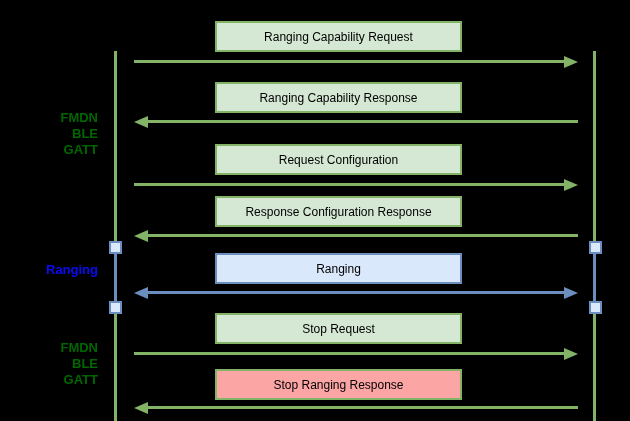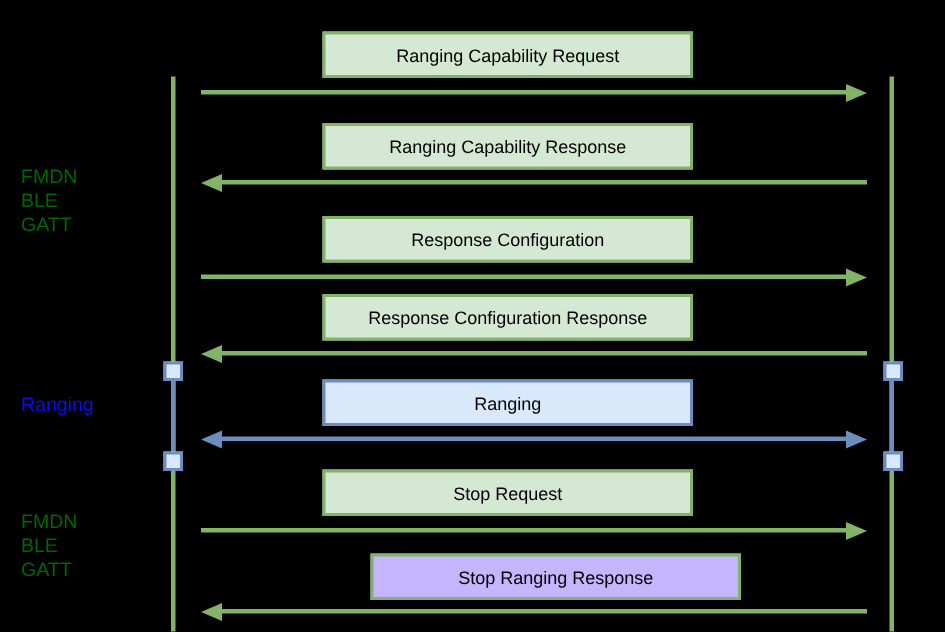--- a/index.html
+++ b/index.html
@@ -35,22 +35,22 @@
   
   .arrow{position:absolute;left:134px;width:444px;height:12px;}
   .arrow-line{position:absolute;top:4px;height:3px;}
   .head{position:absolute;top:0;width:0;height:0;
         border-top:6px solid transparent;border-bottom:6px solid transparent;}
   .head.right{right:0;border-left-width:14px;border-left-style:solid;}
   .head.left{left:0;border-right-width:14px;border-right-style:solid;}
 
   
   .side-label{
-    position:absolute;left:14px;width:84px;text-align:left;
-    font-weight:normal;font-size:13px;line-height:16px;
+    position:absolute;left:14px;width:84px;text-align:right;
+    font-weight:bold;font-size:13px;line-height:16px;
   }
 </style>
 </head>
 <body style="background: rgb(0, 0, 0);">
 
 <div class="canvas">
 
   <div class="lifeline left"></div>
   <div class="lifeline right"></div>
 
@@ -86,21 +86,21 @@
         <div class="head right" style="border-left-color: rgb(130, 179, 102);"></div>
       </div>
       <div class="msg-box" style="top: 82px; background: rgb(213, 232, 212); border-color: rgb(130, 179, 102);">
         <span style="color: rgb(0, 0, 0);">Ranging Capability Response</span>
       </div>
       <div class="arrow" style="top: 116px;">
         <div class="arrow-line" style="background: rgb(130, 179, 102); left: 10px; right: 0px;"></div>
         <div class="head left" style="border-right-color: rgb(130, 179, 102);"></div>
       </div>
       <div class="msg-box" style="top: 144px; background: rgb(213, 232, 212); border-color: rgb(130, 179, 102);">
-        <span style="color: rgb(0, 0, 0);">Response Configuration</span>
+        <span style="color: rgb(0, 0, 0);">Request Configuration</span>
       </div>
       <div class="arrow" style="top: 179px;">
         <div class="arrow-line" style="background: rgb(130, 179, 102); left: 0px; right: 10px;"></div>
         <div class="head right" style="border-left-color: rgb(130, 179, 102);"></div>
       </div>
       <div class="msg-box" style="top: 196px; background: rgb(213, 232, 212); border-color: rgb(130, 179, 102);">
         <span style="color: rgb(0, 0, 0);">Response Configuration Response</span>
       </div>
       <div class="arrow" style="top: 230px;">
         <div class="arrow-line" style="background: rgb(130, 179, 102); left: 10px; right: 0px;"></div>
@@ -114,21 +114,21 @@
         <div class="head right" style="border-left-color: rgb(108, 142, 191);"></div>
         <div class="head left" style="border-right-color: rgb(108, 142, 191);"></div>
       </div>
       <div class="msg-box" style="top: 313px; background: rgb(213, 232, 212); border-color: rgb(130, 179, 102);">
         <span style="color: rgb(0, 0, 0);">Stop Request</span>
       </div>
       <div class="arrow" style="top: 348px;">
         <div class="arrow-line" style="background: rgb(130, 179, 102); left: 0px; right: 10px;"></div>
         <div class="head right" style="border-left-color: rgb(130, 179, 102);"></div>
       </div>
-      <div class="msg-box" style="top: 369px; background: #c4b5fd; border-color: rgb(130, 179, 102); margin-left: 32px;">
+      <div class="msg-box" style="top: 369px; background: #fca5a5; border-color: rgb(130, 179, 102);">
         <span style="color: rgb(0, 0, 0);">Stop Ranging Response</span>
       </div>
       <div class="arrow" style="top: 402px;">
         <div class="arrow-line" style="background: rgb(130, 179, 102); left: 10px; right: 0px;"></div>
         <div class="head left" style="border-right-color: rgb(130, 179, 102);"></div>
       </div>
     </div>
 
 </div>
 

